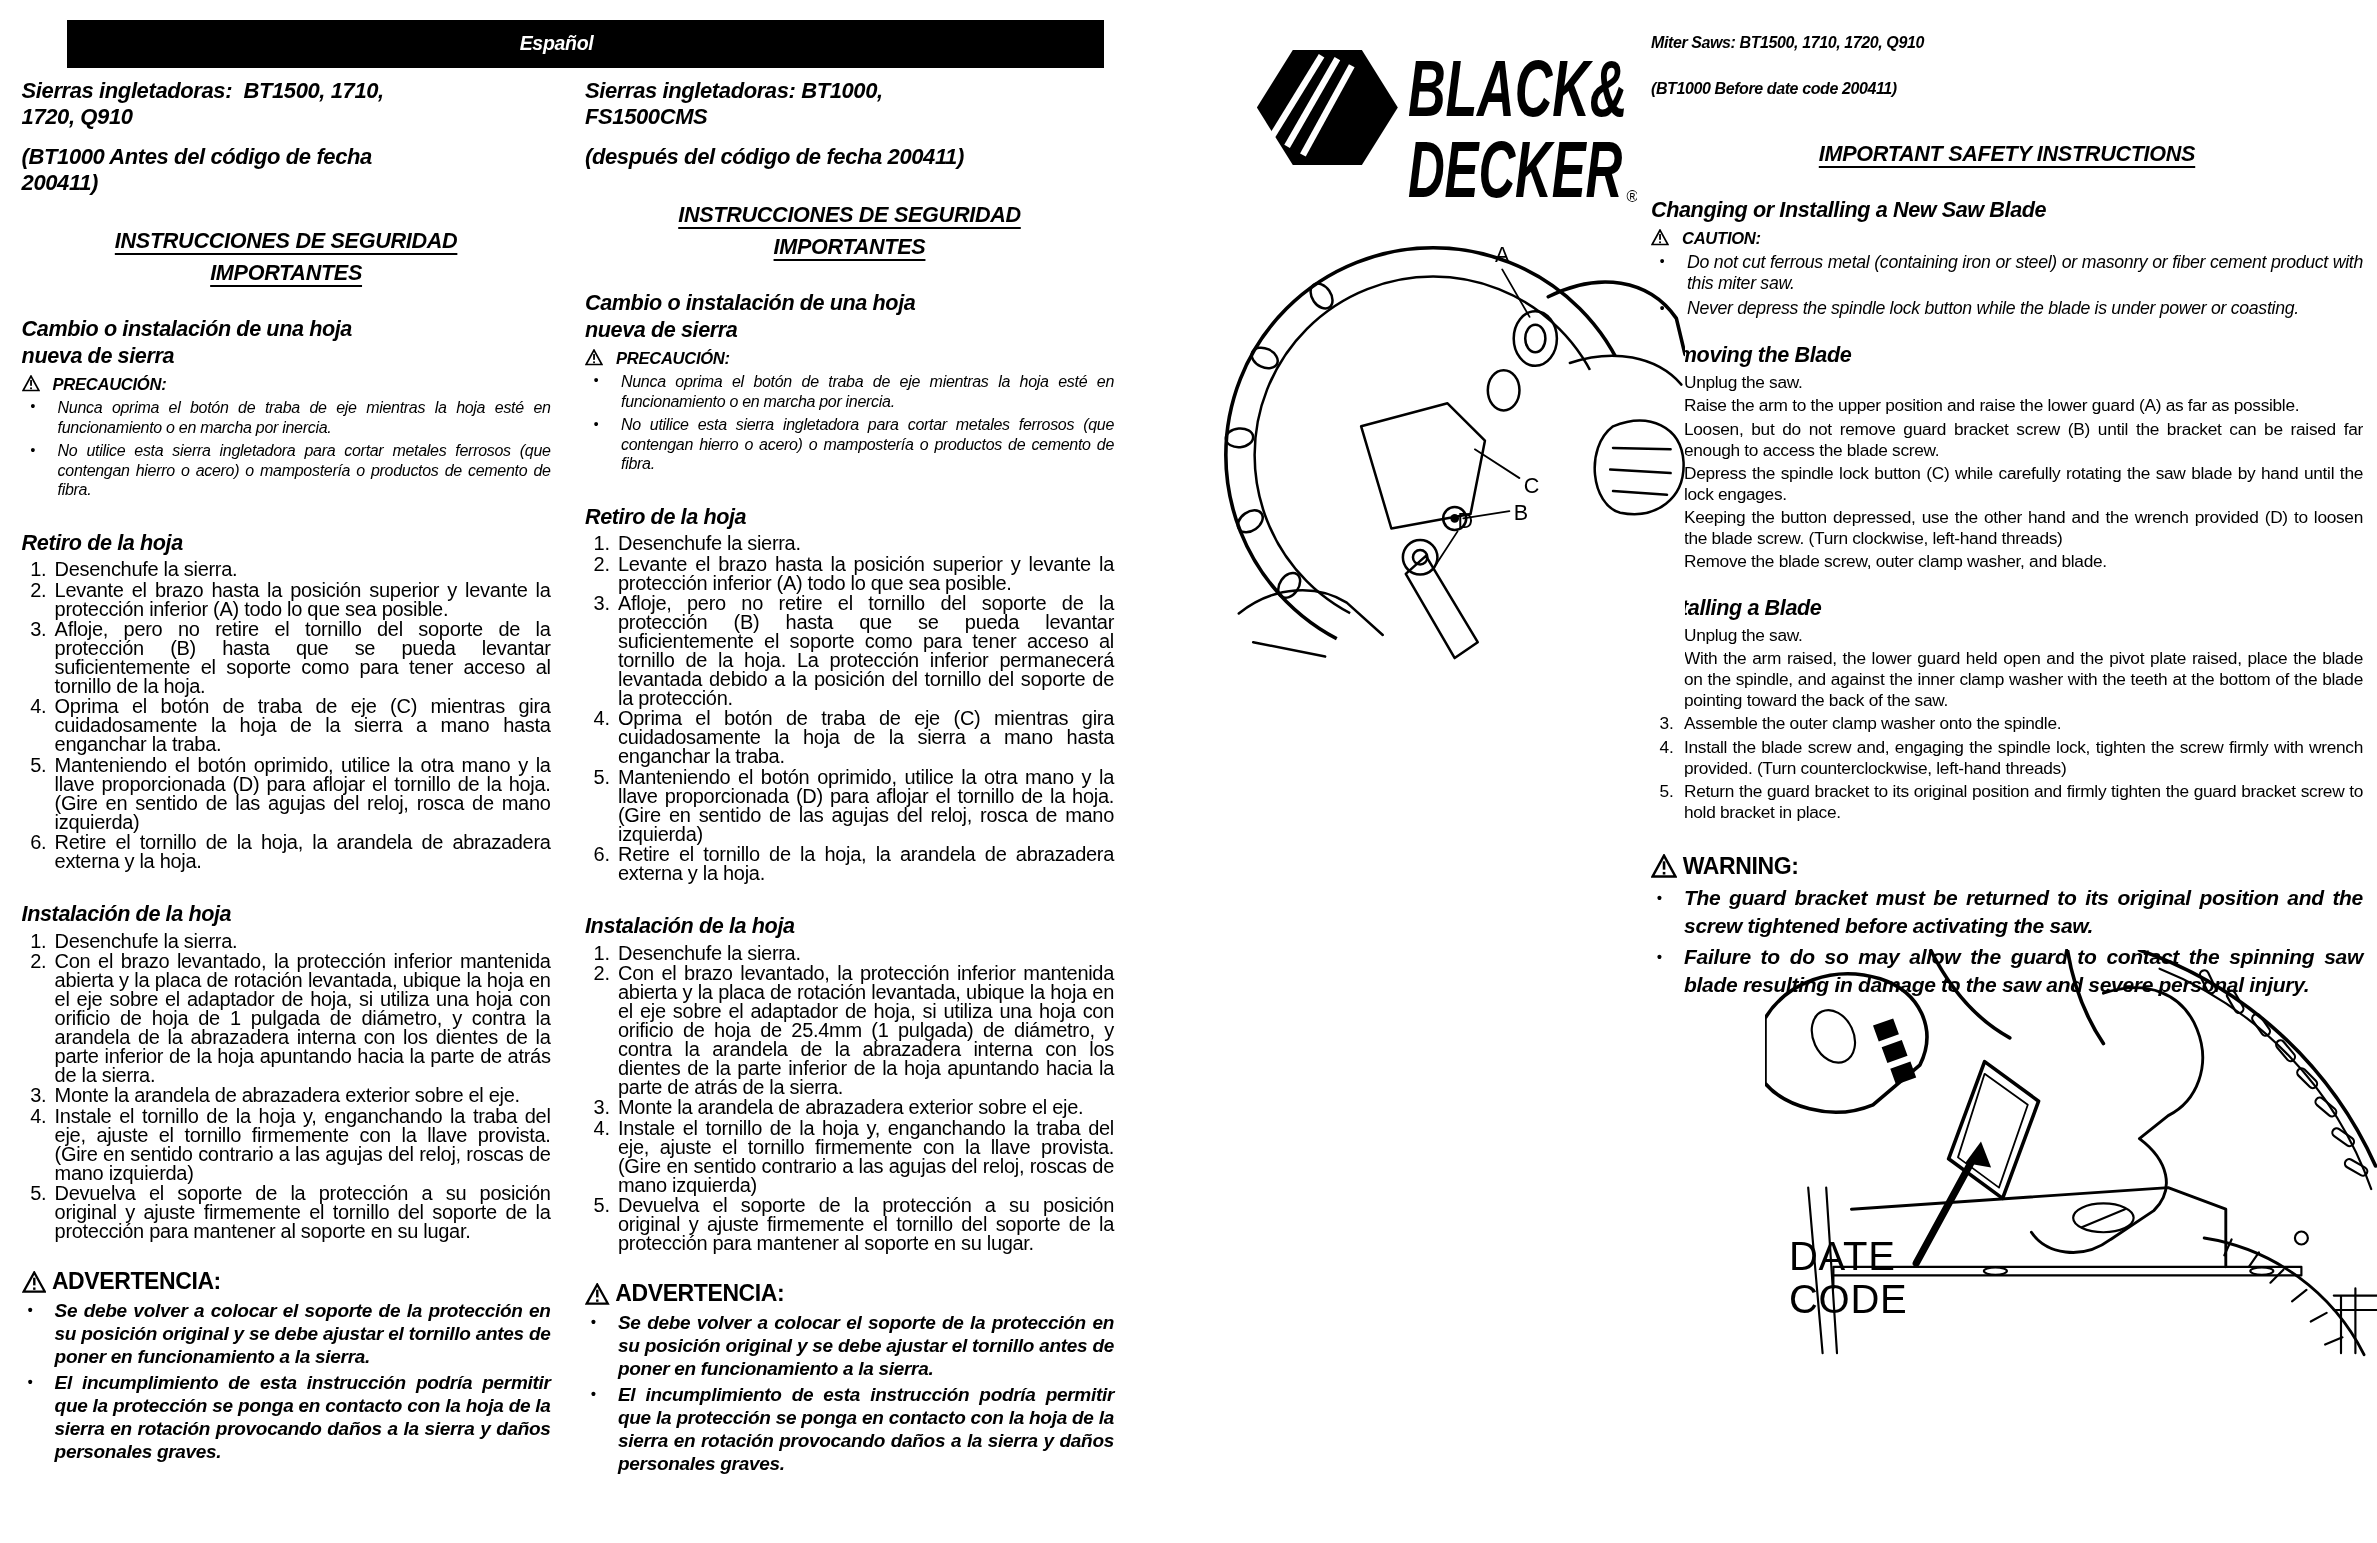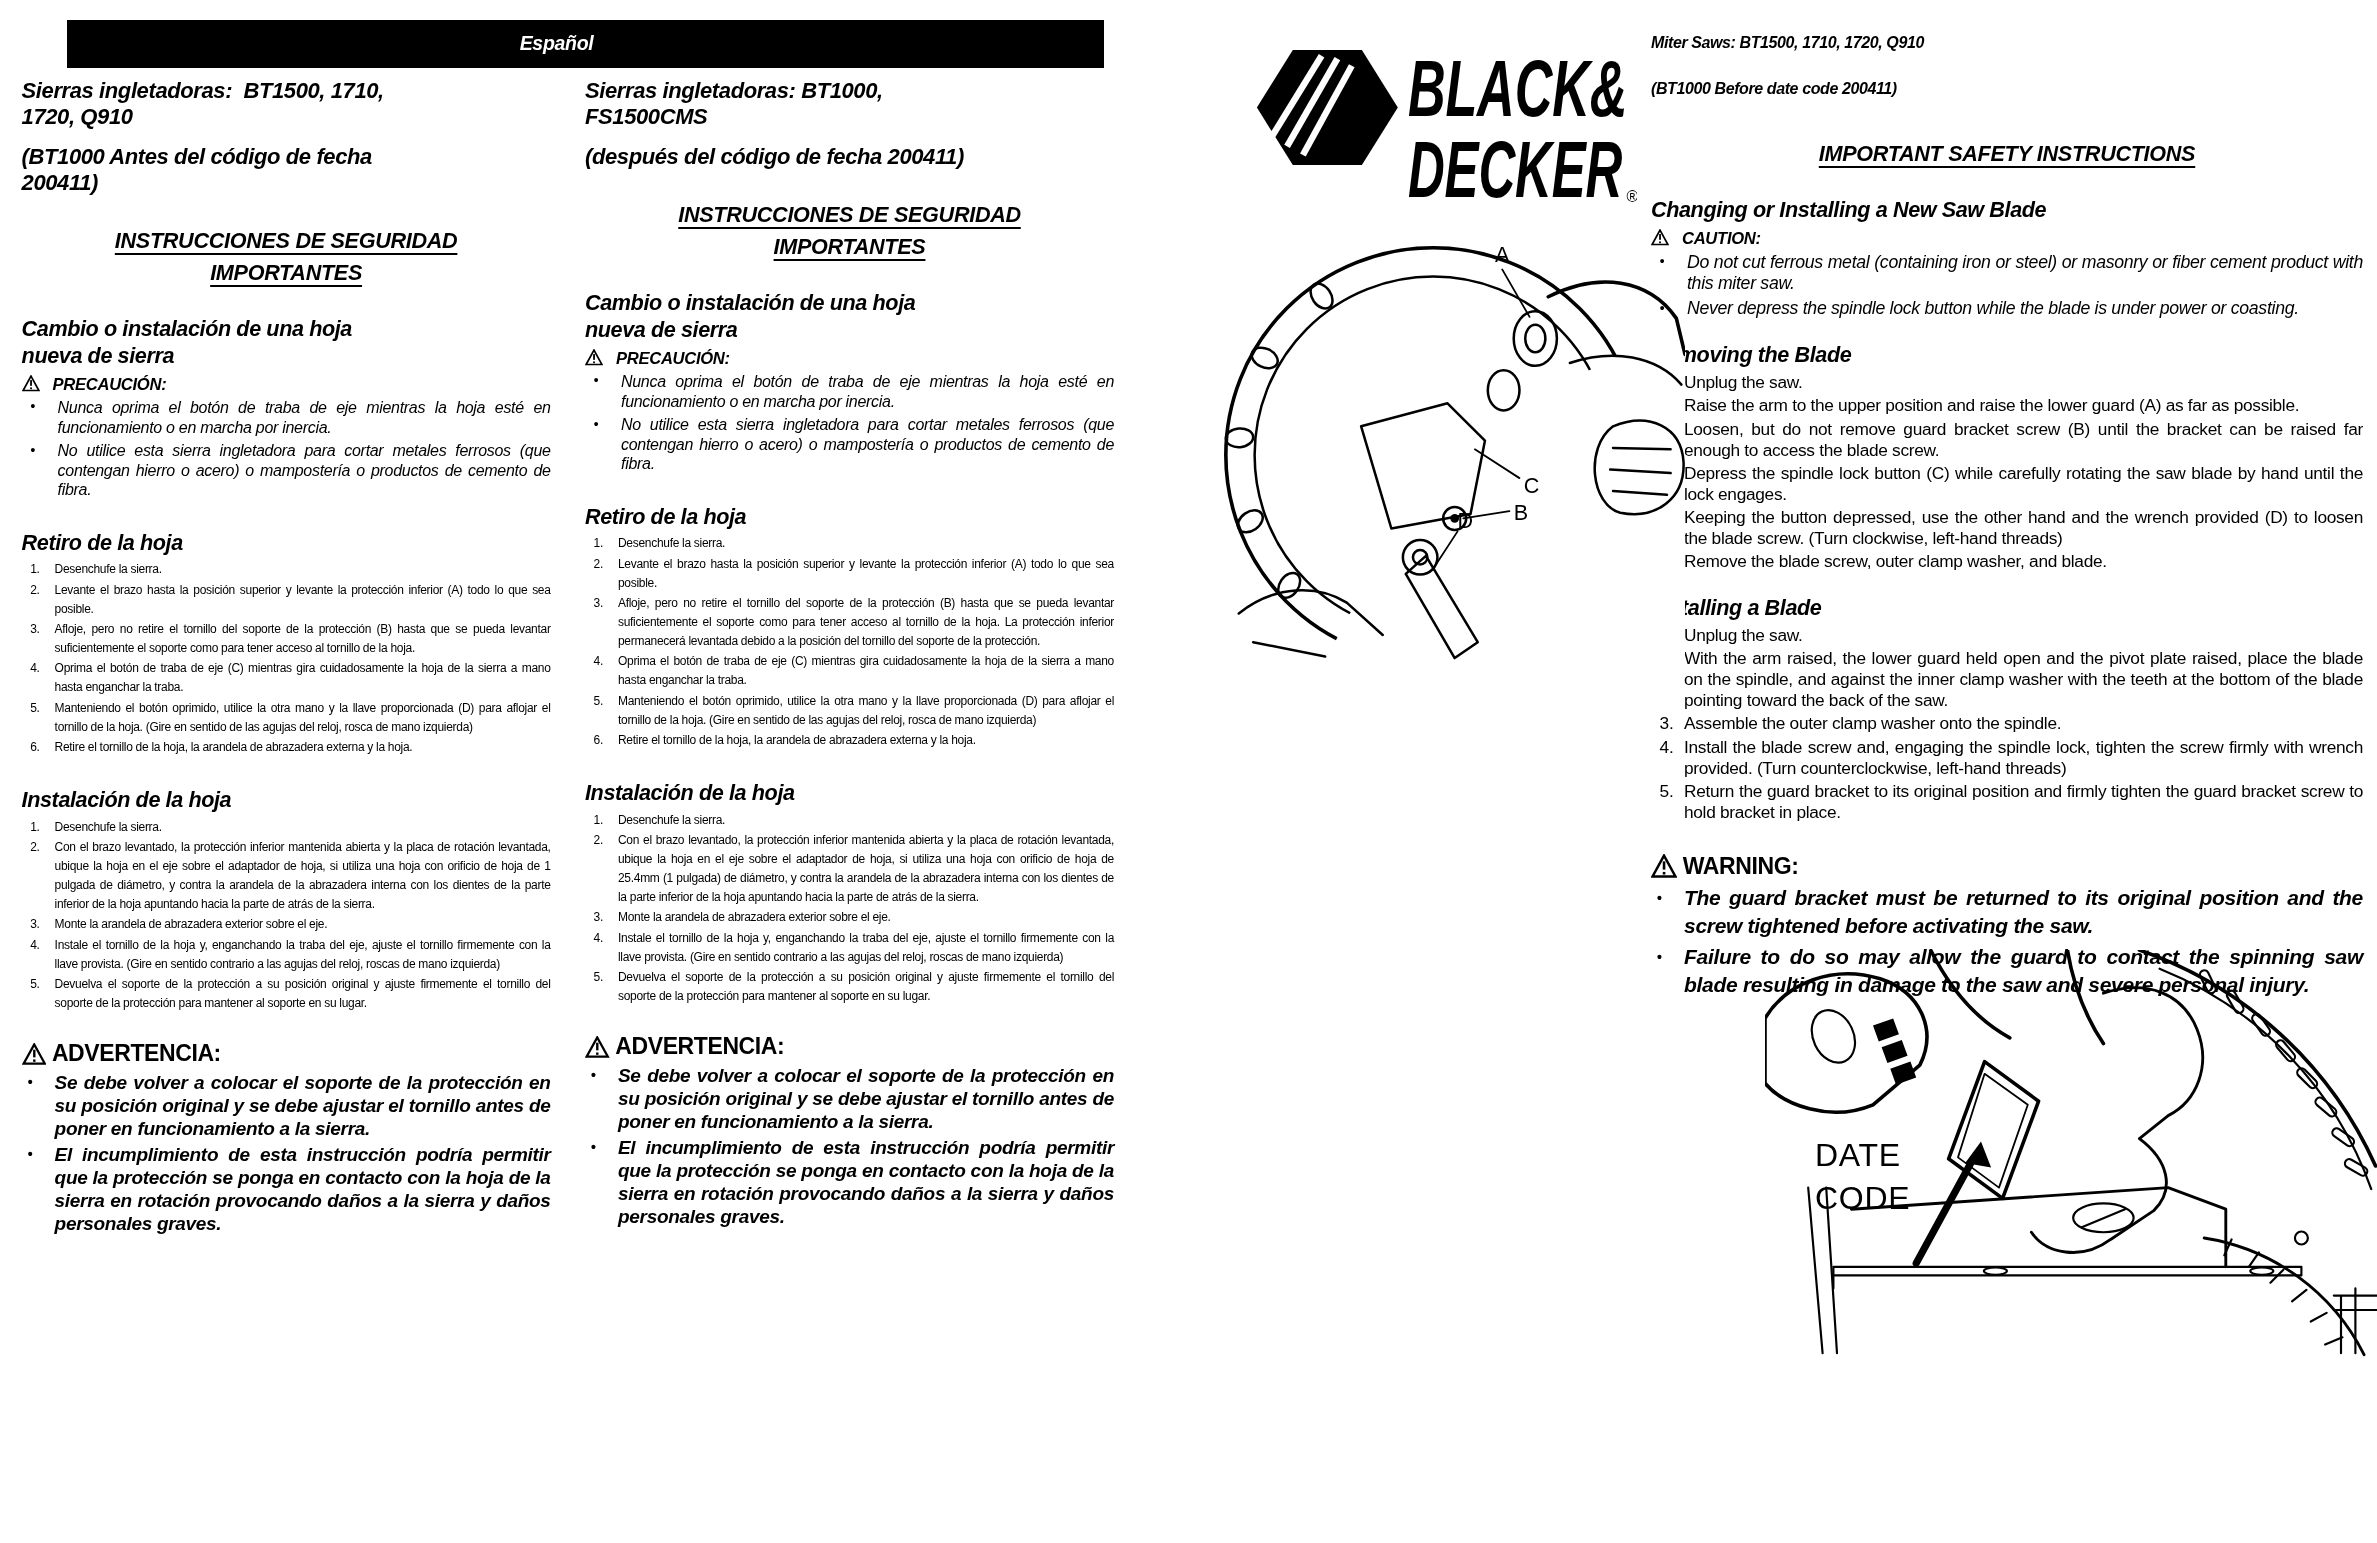--- a/index.html
+++ b/index.html
@@ -44,21 +44,21 @@
   
   ul,ol{margin:2.9px 0 0;padding:0;list-style:none;}
   .b-list li{
     position:relative;padding-left:36px;margin-bottom:4.3px;
     font-style:italic;font-size:16px;line-height:19.5px;text-align:justify;
   }
   .b-list li::before{content:"•";position:absolute;left:8.6px;top:-0.7px;font-size:14.4px;}
   .n-list{counter-reset:n;margin-top:4.3px;}
   .n-list li{
     counter-increment:n;position:relative;padding-left:33px;margin-bottom:1.4px;
-    font-size:12px;line-height:19px;text-align:justify;
+    font-size:20px;line-height:19px;text-align:justify;
   }
   .n-list li::before{content:counter(n) ".";position:absolute;left:8.6px;}
   .warn-list{margin-top:4.3px;}
   .warn-list li{
     position:relative;padding-left:33px;margin-bottom:2.9px;
     font-size:19px;line-height:23px;font-weight:bold;font-style:italic;text-align:justify;
   }
   .warn-list li::before{content:"•";position:absolute;left:5.8px;top:0;font-size:14.4px;}
   
   .col-en .title,.col-en .subtitle{font-size:16px;line-height:34px;margin-top:12px;font-style:italic;}
@@ -67,21 +67,21 @@
   .col-en .h-section{margin-top:21.6px;}
   .col-en .b-list li{font-size:17.7px;line-height:21px;}
   .col-en .n-list li{font-size:17.3px;line-height:21px;margin-bottom:2.2px;}
   .col-en .warn-list li{font-size:21px;line-height:28px;}
   .col-en .warn-row{margin-top:30px;}
   
   .logo{position:absolute;left:1255px;top:37px;}
   .saw-diagram{position:absolute;left:1210px;top:210px;}
   .date-diagram{position:absolute;left:1765px;top:950px;}
   .date-code-label{
-    position:absolute;left:1789px;top:1134px;font-size:32px;line-height:43px;letter-spacing:0.7px;margin-left:26px;
+    position:absolute;left:1789px;top:1235px;font-size:40px;line-height:43px;letter-spacing:0.7px;
   }
   
   .footer-item{position:absolute;top:1552px;font-size:16px;letter-spacing:0;}
   .f-form{left:1259px;}
   .f-copy{left:1549px;color:#a6a6a6;}
   .f-printed{left:1918px;}
   .f-rev{left:2138px;}
 </style>
 </head>
 <body>

